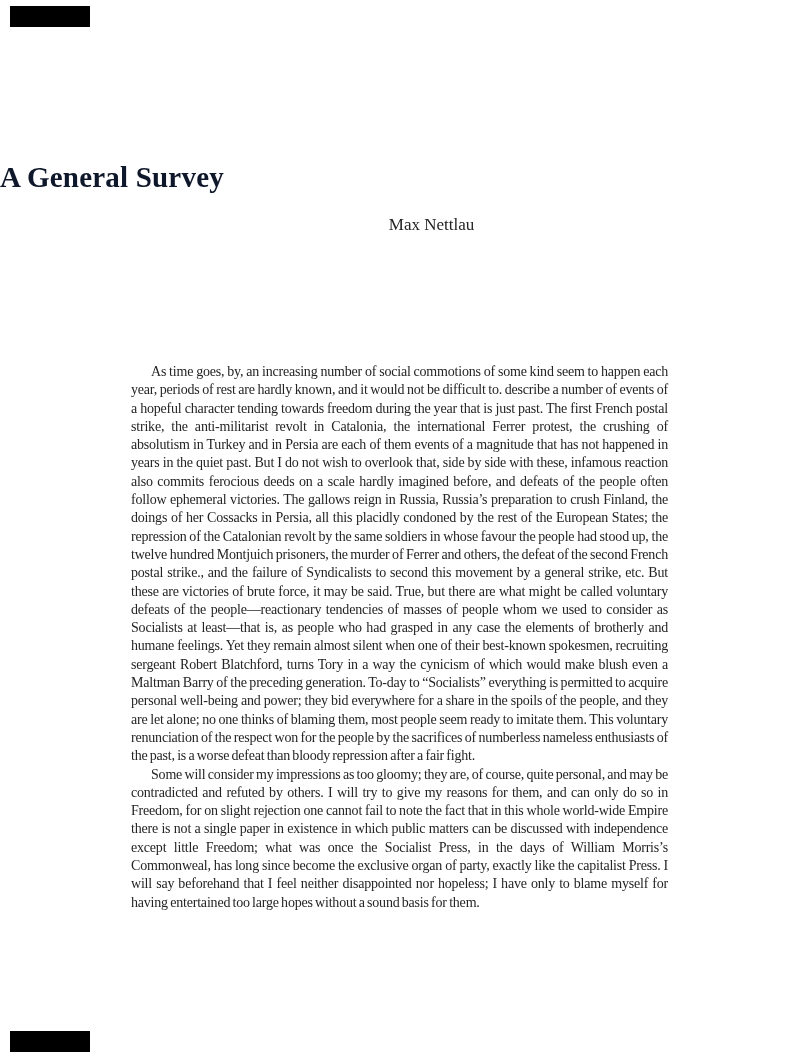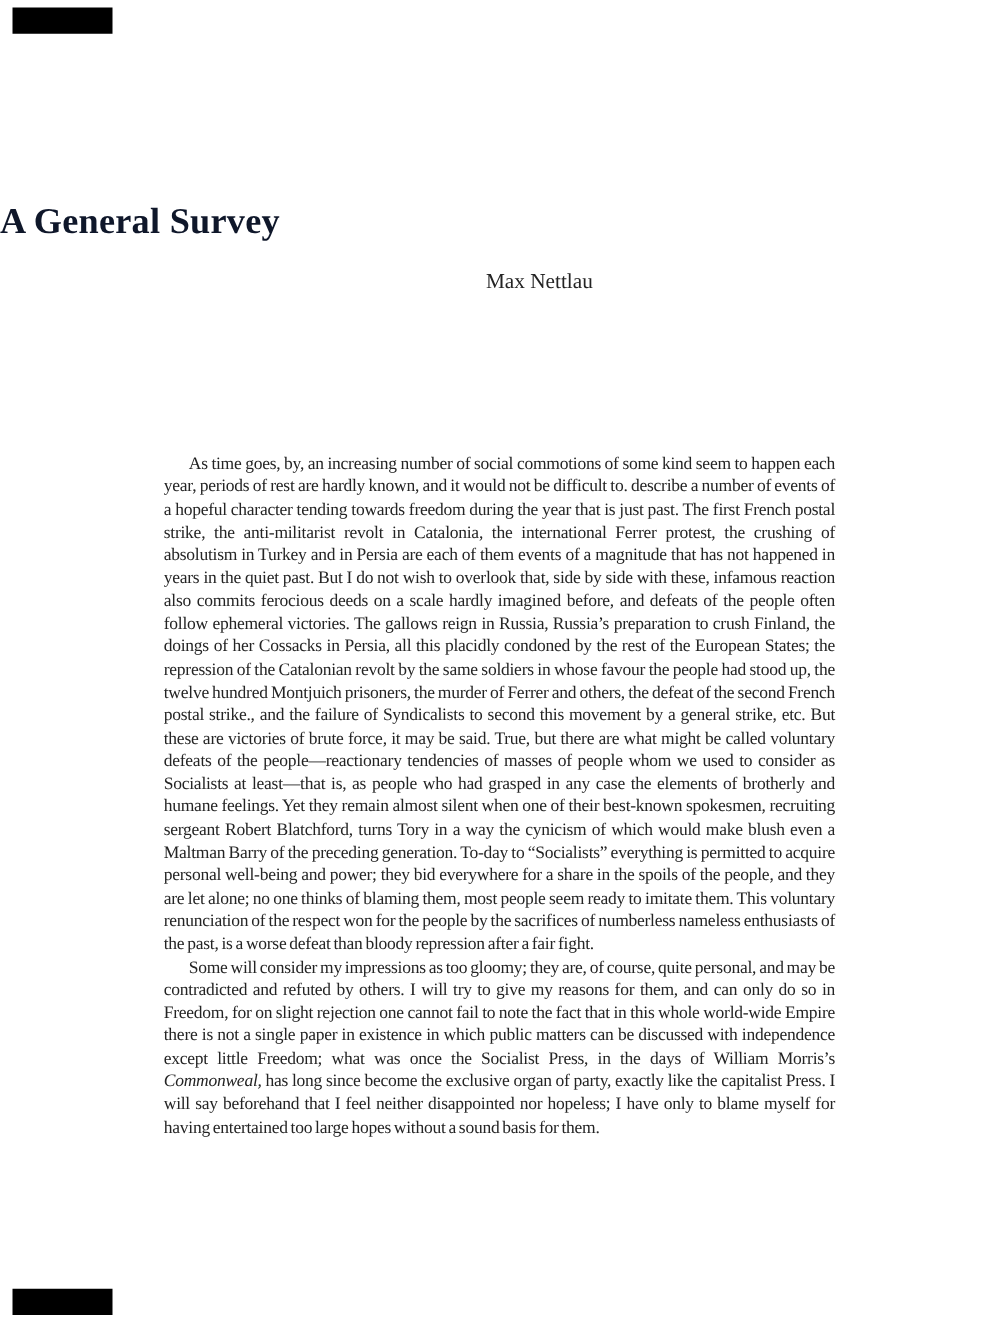--- a/index.html
+++ b/index.html
@@ -65,21 +65,20 @@
     letter-spacing: -0.2px;
     word-spacing: -1px;
     color: #242424;
   }
   .doc-body p {
     margin: 0;
     padding: 0;
     text-indent: 20px;
   }
   .doc-body .italic {
-    font-style: italic;
   }
 </style>
 </head>
 <body>
 
 <div class="page" style="background: rgb(255, 255, 255);">
 
   <div class="collation-mark top" style="background: rgb(0, 0, 0);"></div>
 
   <h1 class="doc-title">A General Survey</h1>

